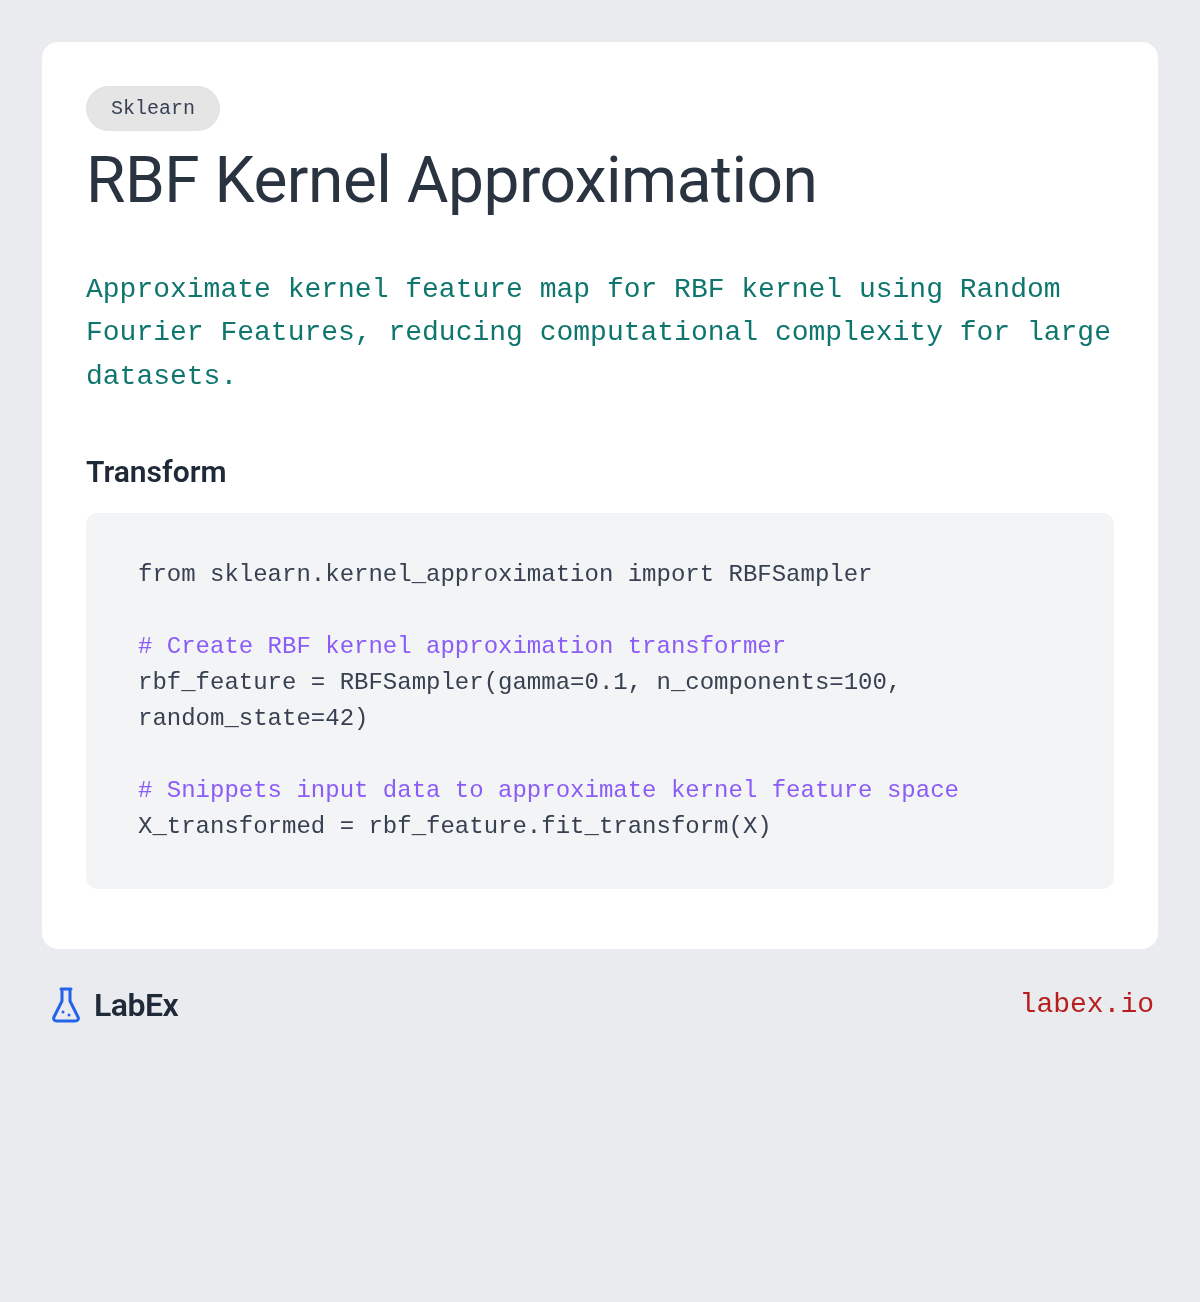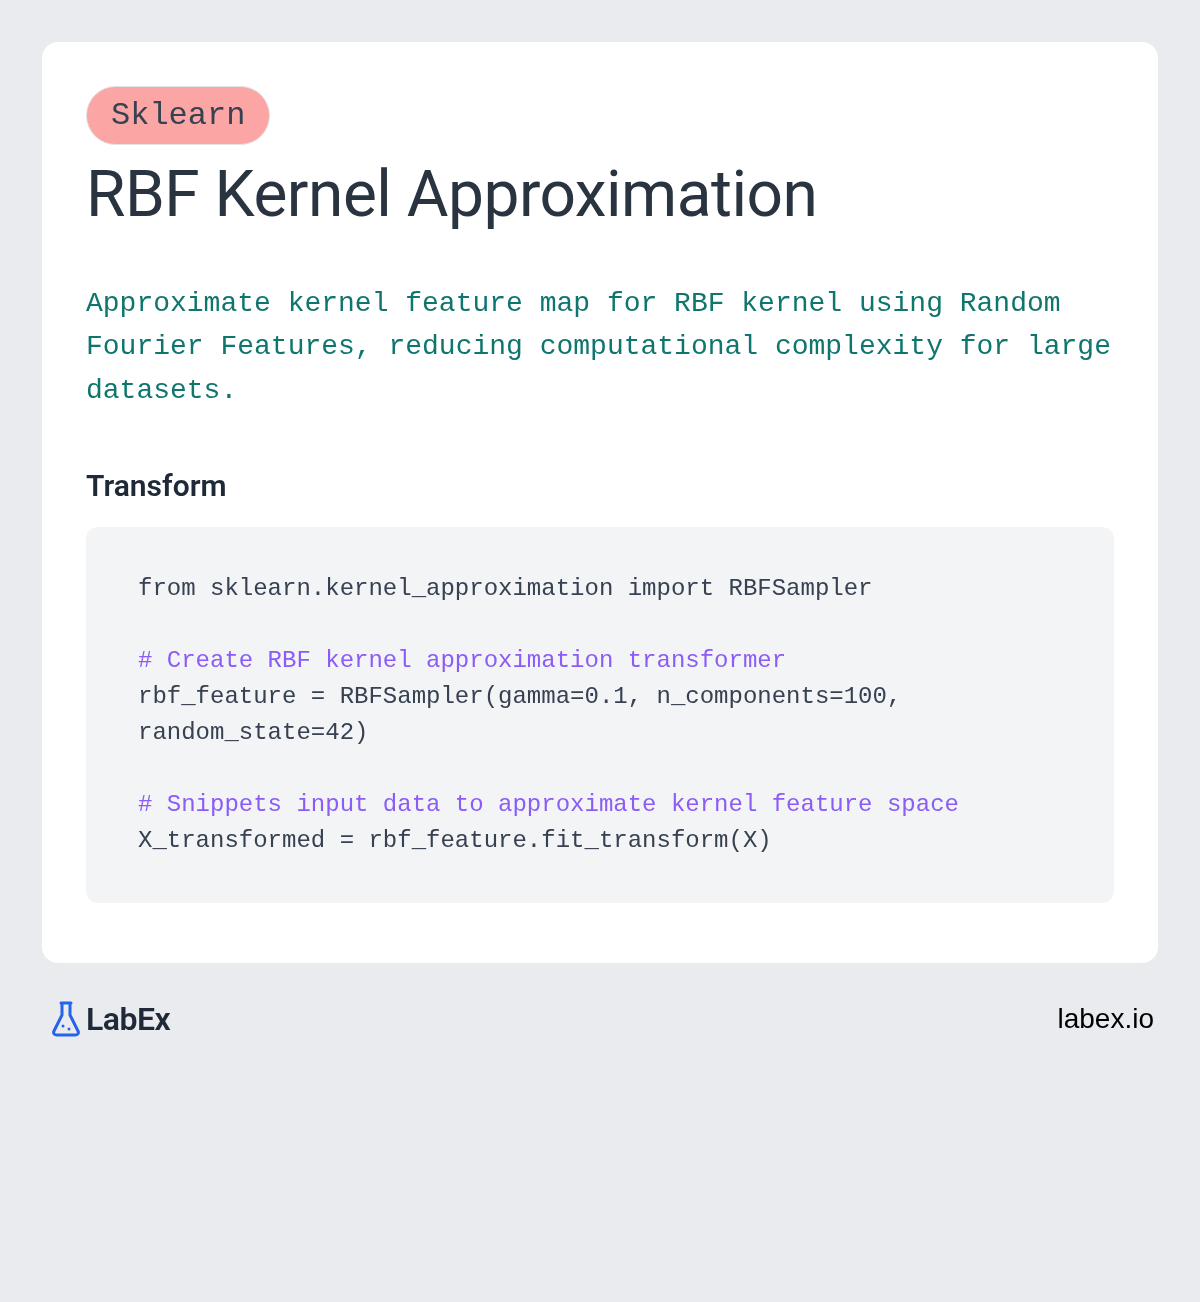--- a/index.html
+++ b/index.html
@@ -17,26 +17,26 @@
     }
 
     .card {
       background-color: #ffffff;
       border-radius: 16px;
       padding: 44px 44px 60px 44px;
     }
 
     .tag {
       display: inline-block;
-      background-color: #fca5a5;
+      background-color: #e5e5e5;
       border: 1px solid #e1e3e6;
       border-radius: 999px;
       padding: 10px 24px;
       font-family: ui-monospace, "SF Mono", Menlo, Monaco, Consolas, "Courier New", monospace;
-      font-size: 32px;
+      font-size: 20px;
       color: #374151;
       font-weight: 500;
     }
 
     .title {
       font-size: 64px;
       font-weight: 400;
       color: #2a3340;
       margin-top: 12px;
       line-height: 1.2;
@@ -79,39 +79,39 @@
       display: flex;
       justify-content: space-between;
       align-items: center;
       margin-top: 36px;
       padding: 0 4px;
     }
 
     .logo {
       display: flex;
       align-items: center;
-      gap: 0;
+      gap: 8px;
     }
 
     .logo-icon {
       width: 40px;
       height: 40px;
     }
 
     .logo-text {
       font-size: 32px;
       font-weight: 600;
       color: #1f2937;
       letter-spacing: -0.5px;
     }
 
     .footer-url {
-      font-family: Liberation Sans, sans-serif;
+      font-family: Liberation Mono, monospace;
       font-size: 28px;
-      color: #000000;
+      color: #b91c1c;
     }
   </style>
 </head>
 <body>
 
 <div class="card">
   <span class="tag">Sklearn</span>
 
   <h1 class="title">RBF Kernel Approximation</h1>
 

